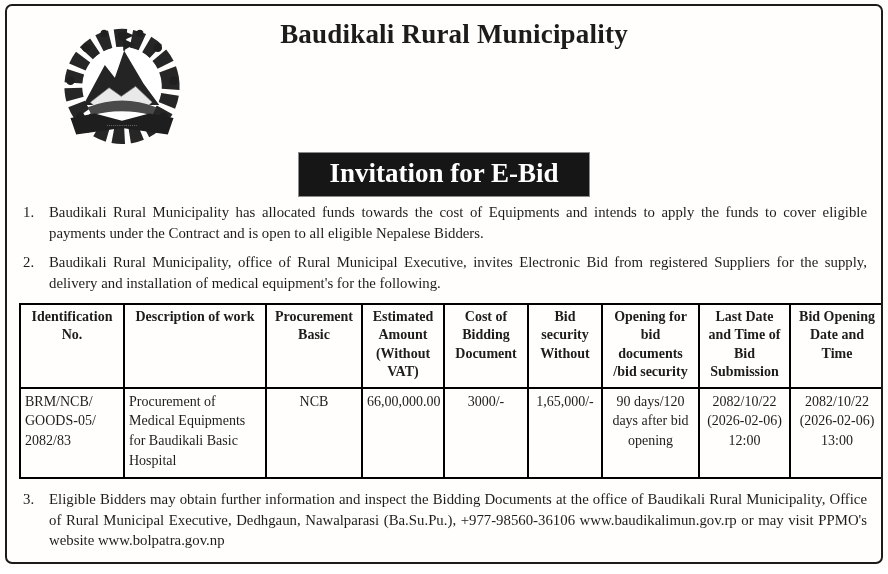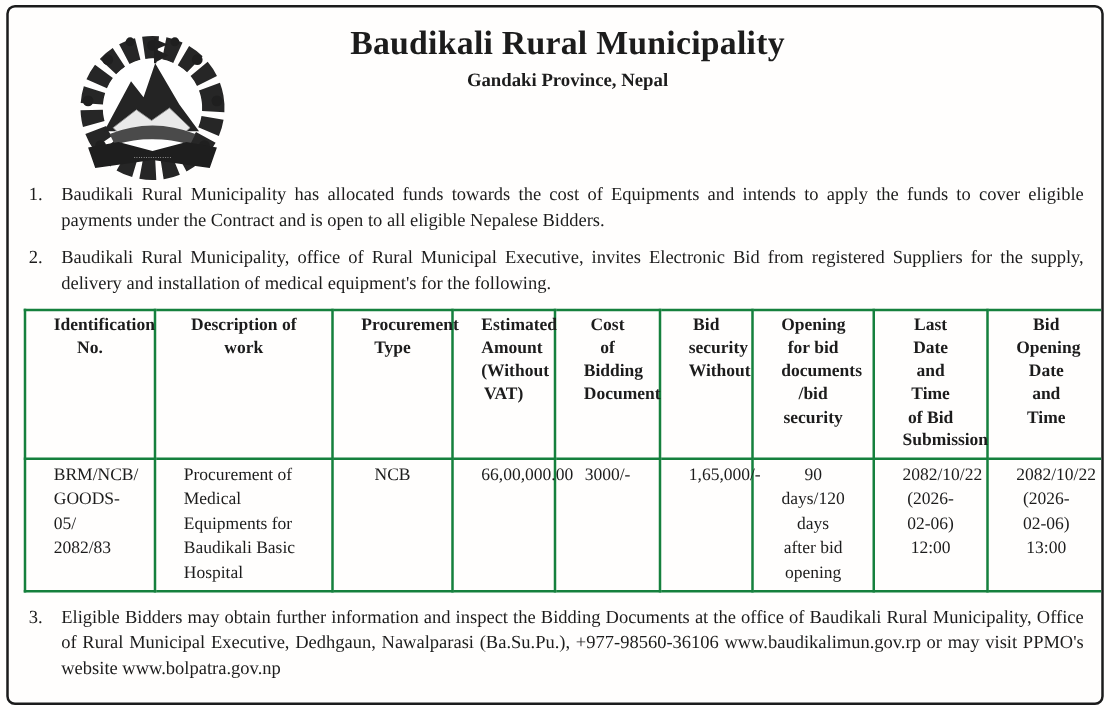--- a/index.html
+++ b/index.html
@@ -28,21 +28,21 @@
     font-size:27px;font-weight:bold;padding:5px 30px 7px 30px;
     box-shadow:0 0 0 1px #8a8a8a;
   }
   .pub-date{text-align:center;font-weight:bold;font-size:15px;margin:6px 0 8px 0;}
   
   .item{display:flex;font-size:14.8px;line-height:1.4;text-align:justify;margin:0 2px 9px 4px;}
   .item .num{flex:0 0 26px;font-weight:normal;}
   .item .txt{flex:1;}
   
   table{width:100%;border-collapse:collapse;table-layout:fixed;margin:3px 0 10px 0;}
-  th,td{border:2px solid #15803d;box-sizing:border-box;font-size:14px;vertical-align:top;padding:3px 22px;}
+  th,td{border:2px solid #000000;box-sizing:border-box;font-size:14px;vertical-align:top;padding:3px 4px;}
   th{font-weight:bold;text-align:center;line-height:1.32;height:84px;}
   td{line-height:1.4;height:90px;border-radius:20px;}
   td.l{text-align:left;}
   td.c{text-align:center;}
   td.pre{white-space:pre-line;}
 </style>
 </head>
 <body>
 
 <div class="page">
@@ -66,24 +66,28 @@
         <path d="M46 116 L76 60 L90 78 L103 40 L130 86 L152 116 Z" fill="#242424"></path>
         <path d="M56 112 L82 92 L99 104 L119 90 L142 112 L128 125 L68 124 Z" fill="#e9e9e9" stroke="#8f8f8f" stroke-width="1"></path>
         <path d="M52 119 Q100 100 148 119 L142 131 Q100 118 58 131 Z" fill="#4a4a4a"></path>
         <path d="M103 40 L103 12" stroke="#202020" stroke-width="2.6" fill="none"></path>
         <path d="M103 13 L117 19 L103 25 Z M103 24 L118 31 L103 39 Z" fill="#202020"></path>
         <path d="M28 134 L62 128 L100 138 L138 128 L172 134 L164 157 L100 148 L36 157 Z" fill="#1e1e1e"></path>
         <text x="100" y="148" font-size="8" fill="#c9c9c9" text-anchor="middle">················</text>
       </svg>
       <div class="head-text">
         <div class="h1">Baudikali Rural Municipality</div>
-        <div class="h4">Gandaki Province, Nepal</div>
       </div>
     </div>
 
+    <div class="title-wrap">
+      <div class="title-box">
+        <span>Invitation for E-Bid</span>
+      </div>
+    </div>
 
 
     <div class="item">
       <span class="num">1.</span>
       <span class="txt">Baudikali Rural Municipality has allocated funds towards the cost of Equipments and intends to apply the funds to cover eligible payments under the Contract and is open to all eligible Nepalese Bidders.</span>
     </div>
 
     <div class="item">
       <span class="num">2.</span>
       <span class="txt">Baudikali Rural Municipality, office of Rural Municipal Executive, invites Electronic Bid from registered Suppliers for the supply, delivery and installation of medical equipment's for the following.</span>
@@ -98,21 +102,21 @@
           <col style="width:84px">
           <col style="width:74px">
         <col style="width:97px">
           <col style="width:91px">
           <col style="width:94px">
       </colgroup>
       <thead>
         <tr>
           <th>Identification No.</th>
           <th>Description of work</th>
-          <th>Procurement Type</th>
+          <th>Procurement Basic</th>
           <th>Estimated Amount (Without VAT)</th>
           <th>Cost of Bidding Document</th>
           <th>Bid security Without</th>
           <th>Opening for bid documents /bid security</th>
           <th>Last Date and Time of Bid Submission</th>
           <th>Bid Opening Date and Time</th>
         </tr>
       </thead>
       <tbody>
         <tr>

